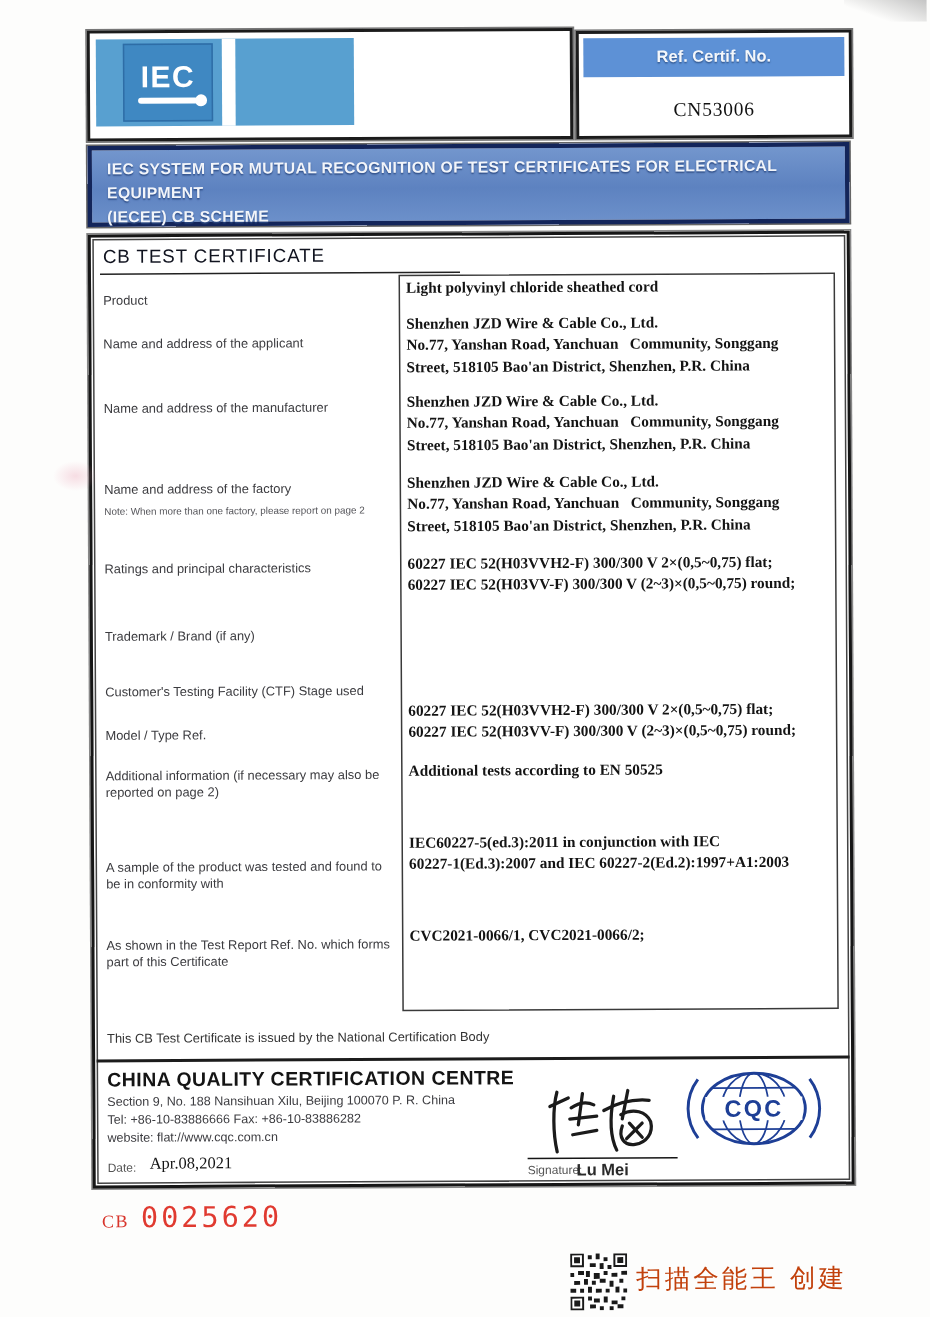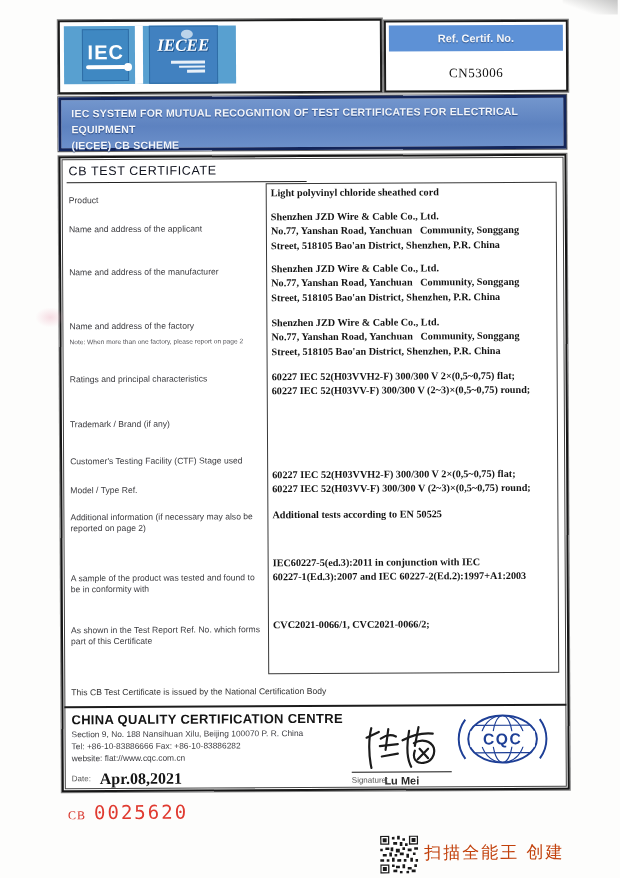--- a/index.html
+++ b/index.html
@@ -61,21 +61,21 @@
   .value-panel{position:absolute;left:207px;top:28px;width:289px;height:489px;border:1.5px solid #3a3a3a;background:#fff;}
   .fval{position:absolute;left:212px;width:278px;font-family:"Liberation Serif",serif;font-weight:bold;
     font-size:10.2px;color:#141414;line-height:1.4;white-space:pre-line;}
 
   .issued{position:absolute;left:10px;top:531px;font-size:8.6px;color:#333;}
   .footer-rule{position:absolute;left:3px;right:3px;top:550px;border-top:2px solid #1c1c1c;}
 
   .org-name{position:absolute;left:10px;top:556px;font-size:13px;font-weight:bold;color:#141414;letter-spacing:.3px;}
   .org-line{position:absolute;left:10px;font-size:8.4px;color:#3c3c40;}
   .date-label{position:absolute;left:10px;top:618px;font-size:8px;color:#555;}
-  .date-value{position:absolute;left:38px;top:614px;font-family:"Liberation Serif",serif;font-weight:bold;font-size:16px;color:#151515;}
+  .date-value{position:absolute;left:38px;top:614px;font-family:"Liberation Serif",serif;font-weight:normal;font-size:11px;color:#151515;}
   .sig-label{position:absolute;left:246px;top:621px;font-size:8px;color:#555;padding-left:44px;}
   .sig-line{position:absolute;left:290px;top:617px;width:100px;border-top:1.5px solid #151515;}
   .sig-name{position:absolute;left:290px;top:620px;width:100px;text-align:center;font-size:11px;font-weight:bold;color:#2a2a2a;}
   .sig-svg{position:absolute;left:296px;top:565px;}
   .cqc-svg{position:absolute;left:392px;top:556px;}
 
   
   .cb-line{position:absolute;left:66px;top:800px;display:flex;align-items:baseline;gap:8px;}
   .cb-prefix{font-family:"Liberation Serif",serif;font-size:12px;color:#d8352c;letter-spacing:1px;}
   .cb-number{font-family:"DejaVu Sans Mono",monospace;font-size:19px;color:#e03a30;letter-spacing:2px;}
@@ -89,29 +89,20 @@
 <div class="page">
   <div class="doc">
 
     <div class="logo-box">
       <div class="logo-panel">
         <div class="iec-square">
           <div class="txt">IEC</div>
           <div class="iec-bar"></div>
         </div>
         <div class="sep"></div>
-        <div class="iecee-square">
-          <div class="iecee-dot"></div>
-          <div class="txt">IECEE</div>
-          <div class="iecee-lines">
-            <div style="width:34px"></div>
-              <div style="width:26px"></div>
-              <div style="width:18px"></div>
-          </div>
-        </div>
       </div>
     </div>
 
     <div class="ref-box">
       <div class="ref-head">
         <span>Ref. Certif. No.</span>
       </div>
       <div class="ref-val">CN53006</div>
     </div>
 

